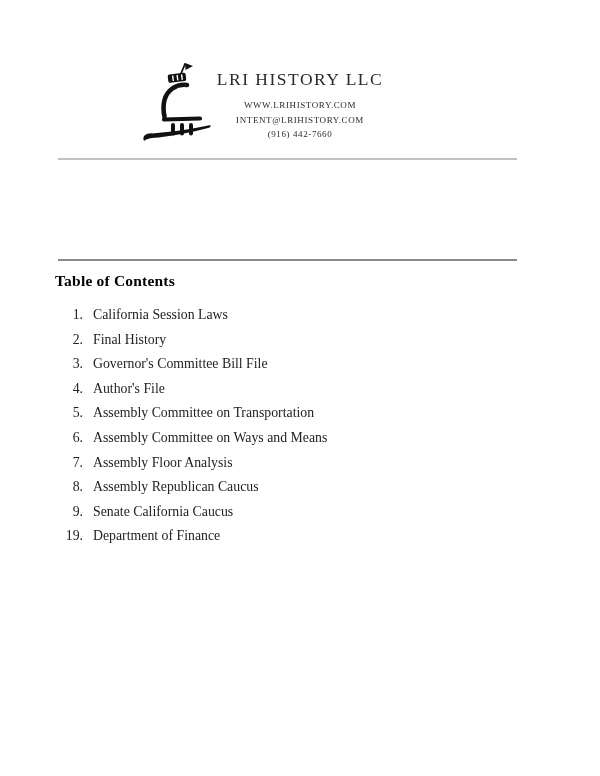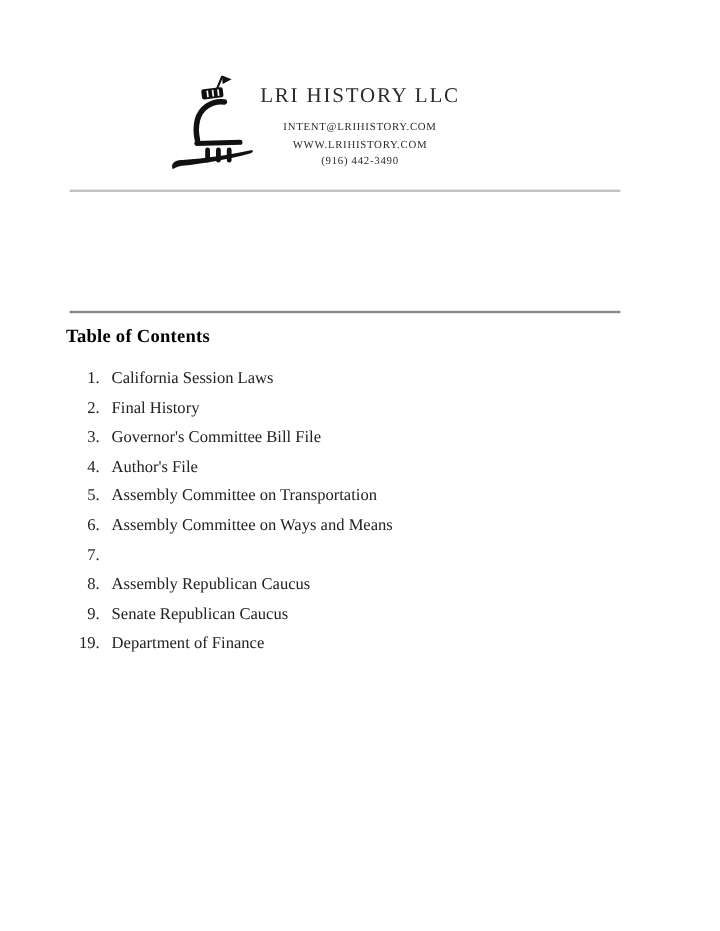--- a/index.html
+++ b/index.html
@@ -135,23 +135,23 @@
 
     <path d="M26 59.5 L62 58.5" fill="none" stroke="#111" stroke-width="4.2" stroke-linecap="round"></path>
 
     <path d="M35 65 V73.5 M44 65 V73.5 M53 65 V73.5" fill="none" stroke="#111" stroke-width="4" stroke-linecap="round"></path>
 
     <path d="M6 81 C3.5 76 9 72.8 14 73.4 C34 72 54 69 70 65.5 C73.4 64.7 73.6 66.6 71 67.7 C53 72.6 31 76.6 14 78.1 C10 78.5 7.6 80 6 81 Z" fill="#111"></path>
   </svg>
 
   <div class="company-block">
     <div class="company-name">LRI HISTORY LLC</div>
+    <div class="contact-line">WWW.LRIHISTORY.COM</div>
     <div class="contact-line">INTENT@LRIHISTORY.COM</div>
-    <div class="contact-line">WWW.LRIHISTORY.COM</div>
-    <div class="contact-line">(916) 442-3490</div>
+    <div class="contact-line">(916) 442-7660</div>
   </div>
 
   <div class="rule rule-top"></div>
 
 
   <div class="rule rule-bottom"></div>
 
   <h2 class="toc-title">Table of Contents</h2>
 
   <ol class="toc-list">
@@ -174,28 +174,29 @@
     <li>
       <span class="toc-num">5.</span>
       <span class="toc-label">Assembly Committee on Transportation</span>
     </li>
     <li>
       <span class="toc-num">6.</span>
       <span class="toc-label">Assembly Committee on Ways and Means</span>
     </li>
     <li>
       <span class="toc-num">7.</span>
+      <span class="toc-label">Assembly Floor Analysis</span>
     </li>
     <li>
       <span class="toc-num">8.</span>
       <span class="toc-label">Assembly Republican Caucus</span>
     </li>
     <li>
       <span class="toc-num">9.</span>
-      <span class="toc-label">Senate Republican Caucus</span>
+      <span class="toc-label">Senate California Caucus</span>
     </li>
     <li>
       <span class="toc-num">19.</span>
       <span class="toc-label">Department of Finance</span>
     </li>
   </ol>
 
 </div>
 
 </body></html>

